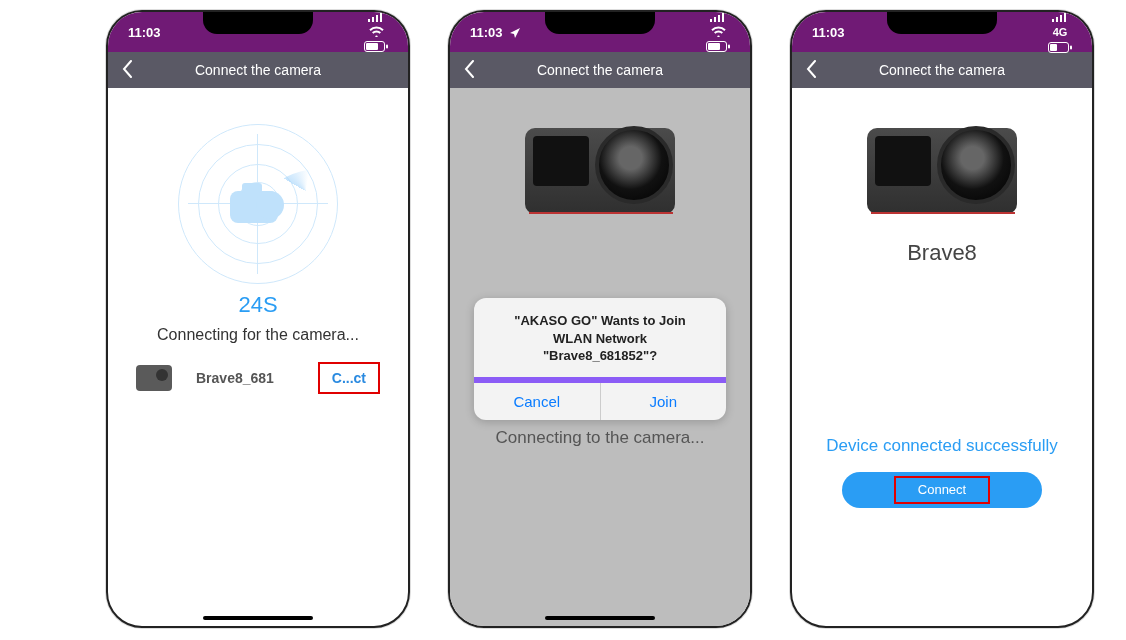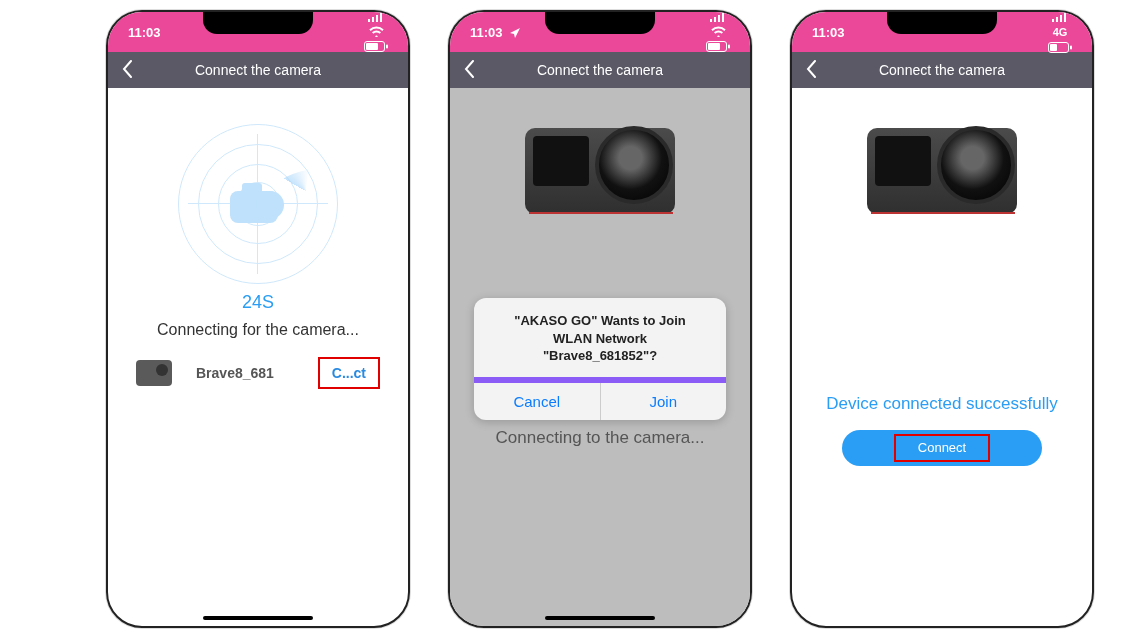--- a/index.html
+++ b/index.html
@@ -1,31 +1,31 @@
 <!DOCTYPE html>
 <html><head>
 <meta charset="utf-8">
 <style>
   html,body{margin:0;padding:0;background:#fff;font-family:-apple-system,Helvetica,Arial,sans-serif;}
   .stage{width:1126px;height:640px;position:relative;}
   .phone{position:absolute;width:300px;height:614px;border:2px solid #222;border-radius:36px;background:#fff;overflow:hidden;box-shadow:0 0 0 1px #ddd;}
   .phone .notch{position:absolute;top:0;left:50%;transform:translateX(-50%);width:110px;height:22px;background:#000;border-radius:0 0 14px 14px;z-index:5;}
   .phone .home-ind{position:absolute;bottom:6px;left:50%;transform:translateX(-50%);width:110px;height:4px;background:#000;border-radius:3px;z-index:5;}
   .statusbar{position:absolute;top:0;left:0;right:0;height:40px;display:flex;align-items:center;justify-content:space-between;padding:0 20px;color:#fff;font-size:13px;font-weight:600;z-index:4;}
-  .statusbar.dark{background:#ec4899;gap:43px;}
+  .statusbar.dark{background:#701a75;gap:43px;}
   .sb-icons{display:flex;align-items:center;gap:4px;flex-direction:column;}
   .sb-icons svg{display:block;}
   .navbar{position:absolute;top:40px;left:0;right:0;height:36px;background:#5a5965;color:#fff;display:flex;align-items:center;justify-content:center;font-size:14px;z-index:3;}
   .navbar .back{position:absolute;left:14px;top:8px;}
   .content{position:absolute;top:76px;left:0;right:0;bottom:0;}
   
   .dim{background:#bdbdbd;}
   .radar{width:160px;height:160px;margin:36px auto 0;position:relative;}
   .radar-circ{position:absolute;border:1px solid #cfe8fb;border-radius:50%;}
-  .countdown{text-align:center;color:#2a9df4;font-size:18px;margin-top:8px;}
+  .countdown{text-align:center;color:#2a9df4;font-size:22px;margin-top:8px;}
   .searching{text-align:center;color:#333;font-size:16px;margin-top:8px;}
   .found-row{display:flex;align-items:center;justify-content:space-between;margin:18px 28px 0;}
   .found-row .thumb{width:36px;height:26px;background:#5a5a5a;border-radius:4px;position:relative;}
   .found-row .thumb::after{content:"";position:absolute;right:4px;top:4px;width:12px;height:12px;border-radius:50%;background:#333;}
   .found-row .devname{flex:1;margin-left:24px;color:#555;font-size:14px;font-weight:600;}
   .found-row .conn{color:#2a8ae0;font-size:14px;font-weight:600;}
   .redbox{border:2px solid #e00000;}
   .cam-illus{width:170px;height:110px;margin:26px auto 0;position:relative;}
   .cam-body{position:absolute;left:10px;top:14px;width:150px;height:86px;background:linear-gradient(#4b4b4b,#2f2f2f);border-radius:10px;}
   .cam-screen{position:absolute;left:18px;top:22px;width:56px;height:50px;background:#111;border-radius:4px;}
@@ -198,20 +198,21 @@
       </span>
       <span>Connect the camera</span>
     </div>
     <div class="content">
       <div class="cam-illus">
         <div class="cam-body"></div>
           <div class="cam-screen"></div>
           <div class="cam-lens"></div>
           <div class="cam-redline"></div>
       </div>
+      <div class="device-title">Brave8</div>
       <div class="success-msg">Device connected successfully</div>
       <div class="connect-btn" style="position:relative;">
         <span>Connect</span>
         <div class="redbox" style="position:absolute;left:52px;right:52px;top:4px;bottom:4px;"></div>
       </div>
     </div>
   </div>
 
 </div>
 

